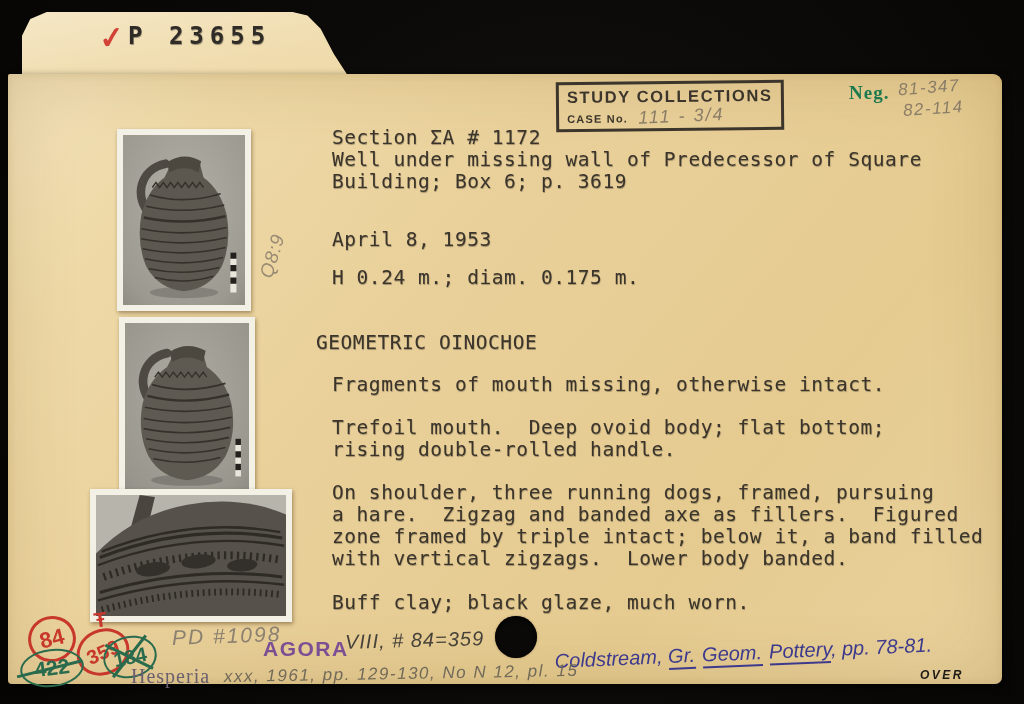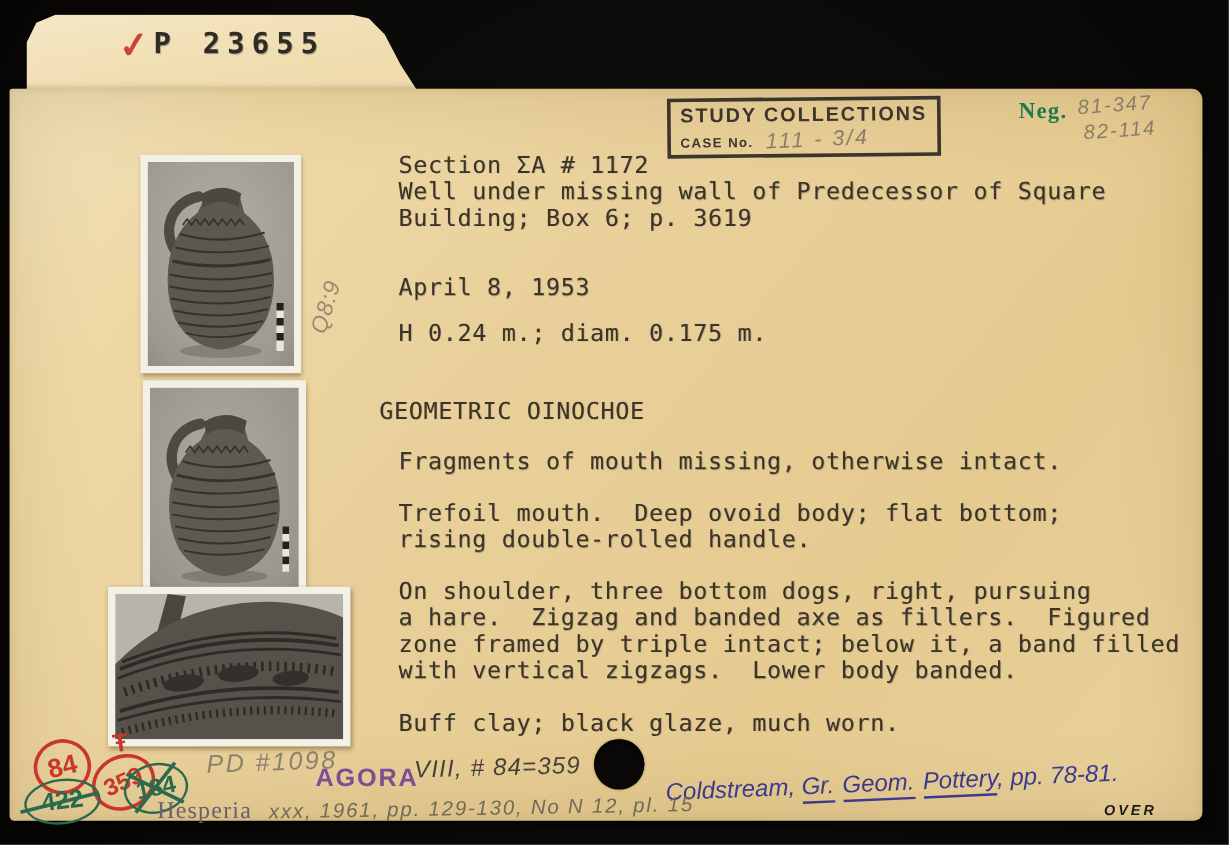--- a/index.html
+++ b/index.html
@@ -98,21 +98,21 @@
 
 <div class="abs typed" style="left:332px;top:126px;">Section ΣA # 1172</div>
 <div class="abs typed" style="left:332px;top:148px;">Well under missing wall of Predecessor of Square</div>
 <div class="abs typed" style="left:332px;top:170px;">Building; Box 6; p. 3619</div>
 <div class="abs typed" style="left:332px;top:228px;">April 8, 1953</div>
 <div class="abs typed" style="left:332px;top:266px;">H 0.24 m.; diam. 0.175 m.</div>
 <div class="abs typed" style="left:316px;top:331px;">GEOMETRIC OINOCHOE</div>
 <div class="abs typed" style="left:332px;top:373px;">Fragments of mouth missing, otherwise intact.</div>
 <div class="abs typed" style="left:332px;top:416px;">Trefoil mouth.  Deep ovoid body; flat bottom;</div>
 <div class="abs typed" style="left:332px;top:438px;">rising double-rolled handle.</div>
-<div class="abs typed" style="left:332px;top:481px;">On shoulder, three bottom dogs, right, pursuing</div>
+<div class="abs typed" style="left:332px;top:481px;">On shoulder, three running dogs, framed, pursuing</div>
 <div class="abs typed" style="left:332px;top:503px;">a hare.  Zigzag and banded axe as fillers.  Figured</div>
 <div class="abs typed" style="left:332px;top:525px;">zone framed by triple intact; below it, a band filled</div>
 <div class="abs typed" style="left:332px;top:547px;">with vertical zigzags.  Lower body banded.</div>
 <div class="abs typed" style="left:332px;top:591px;">Buff clay; black glaze, much worn.</div>
 
 <div class="abs grid-ref" style="left:250px;top:245px;">Q8:9</div>
 
 <div class="abs photo" style="left:117px;top:129px;width:134px;height:182px;">
   <svg viewBox="0 0 100 136" preserveAspectRatio="none">
     <defs>

